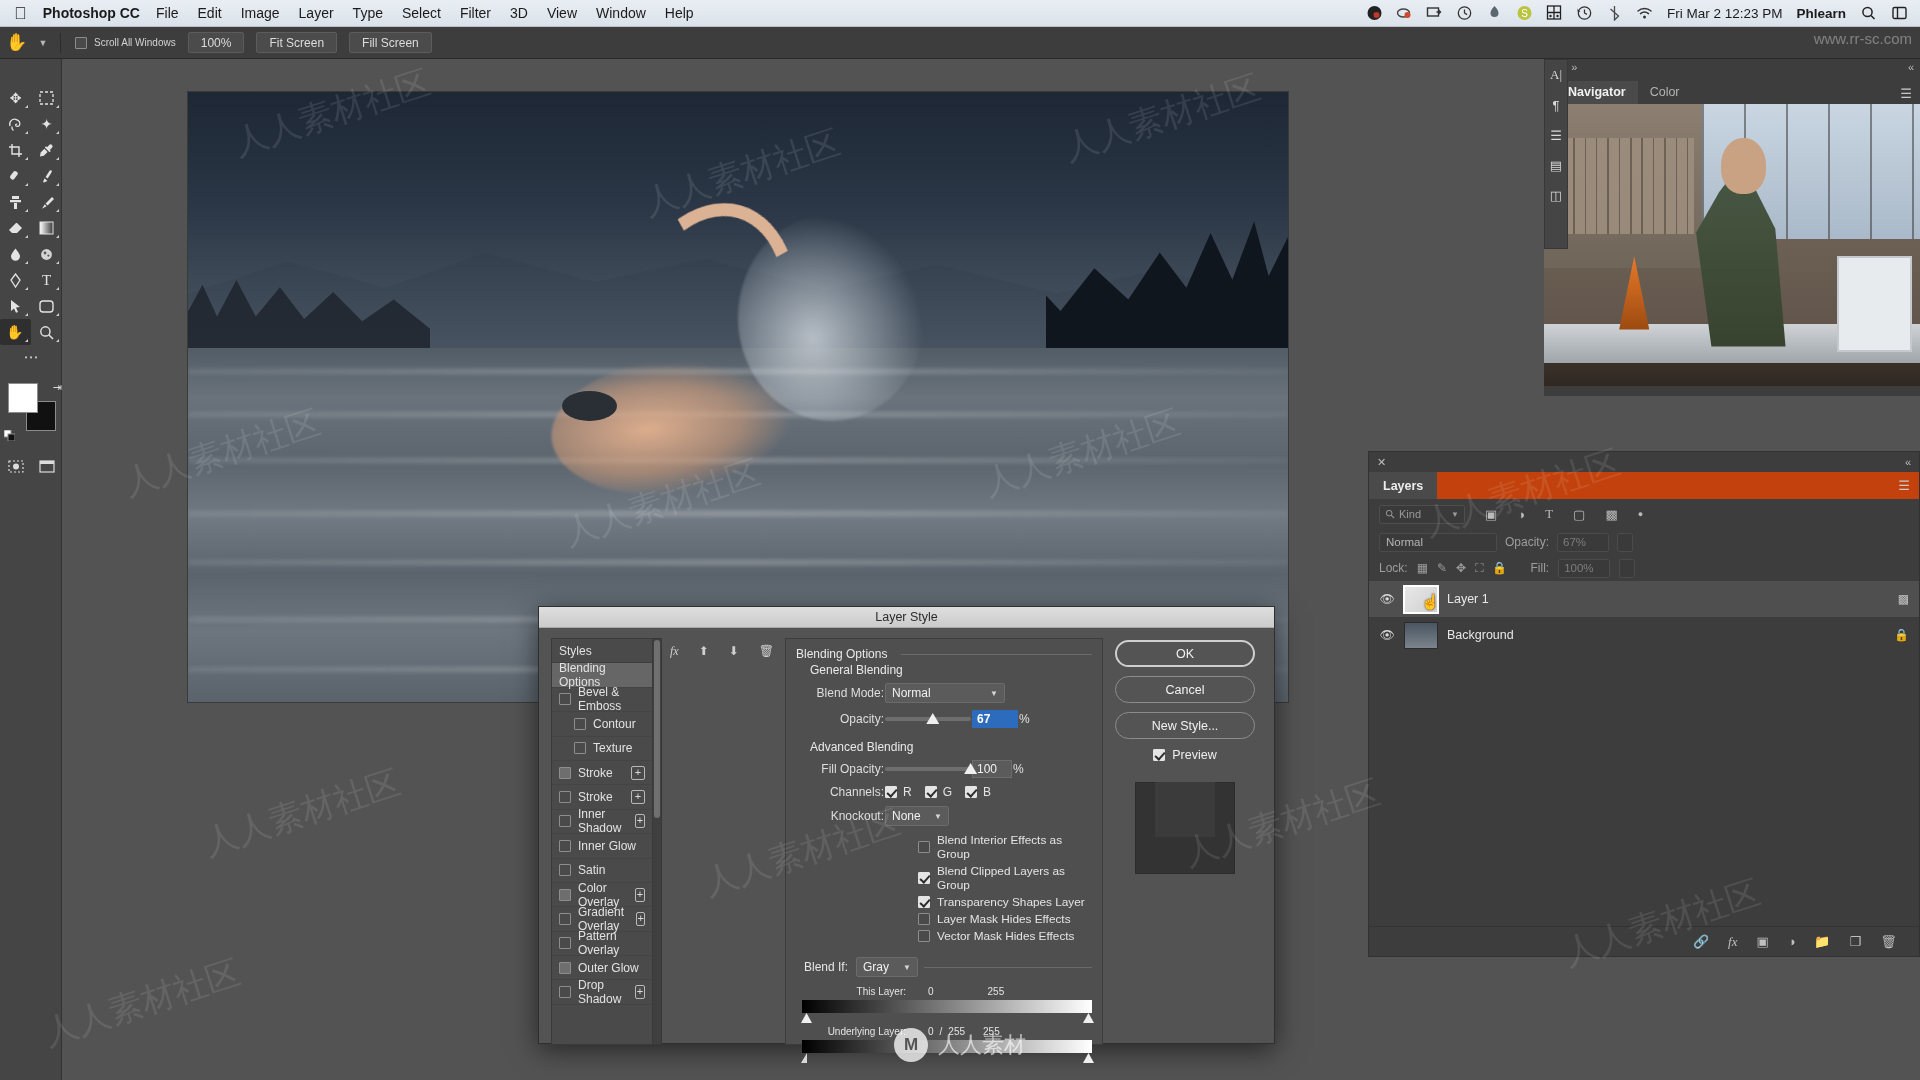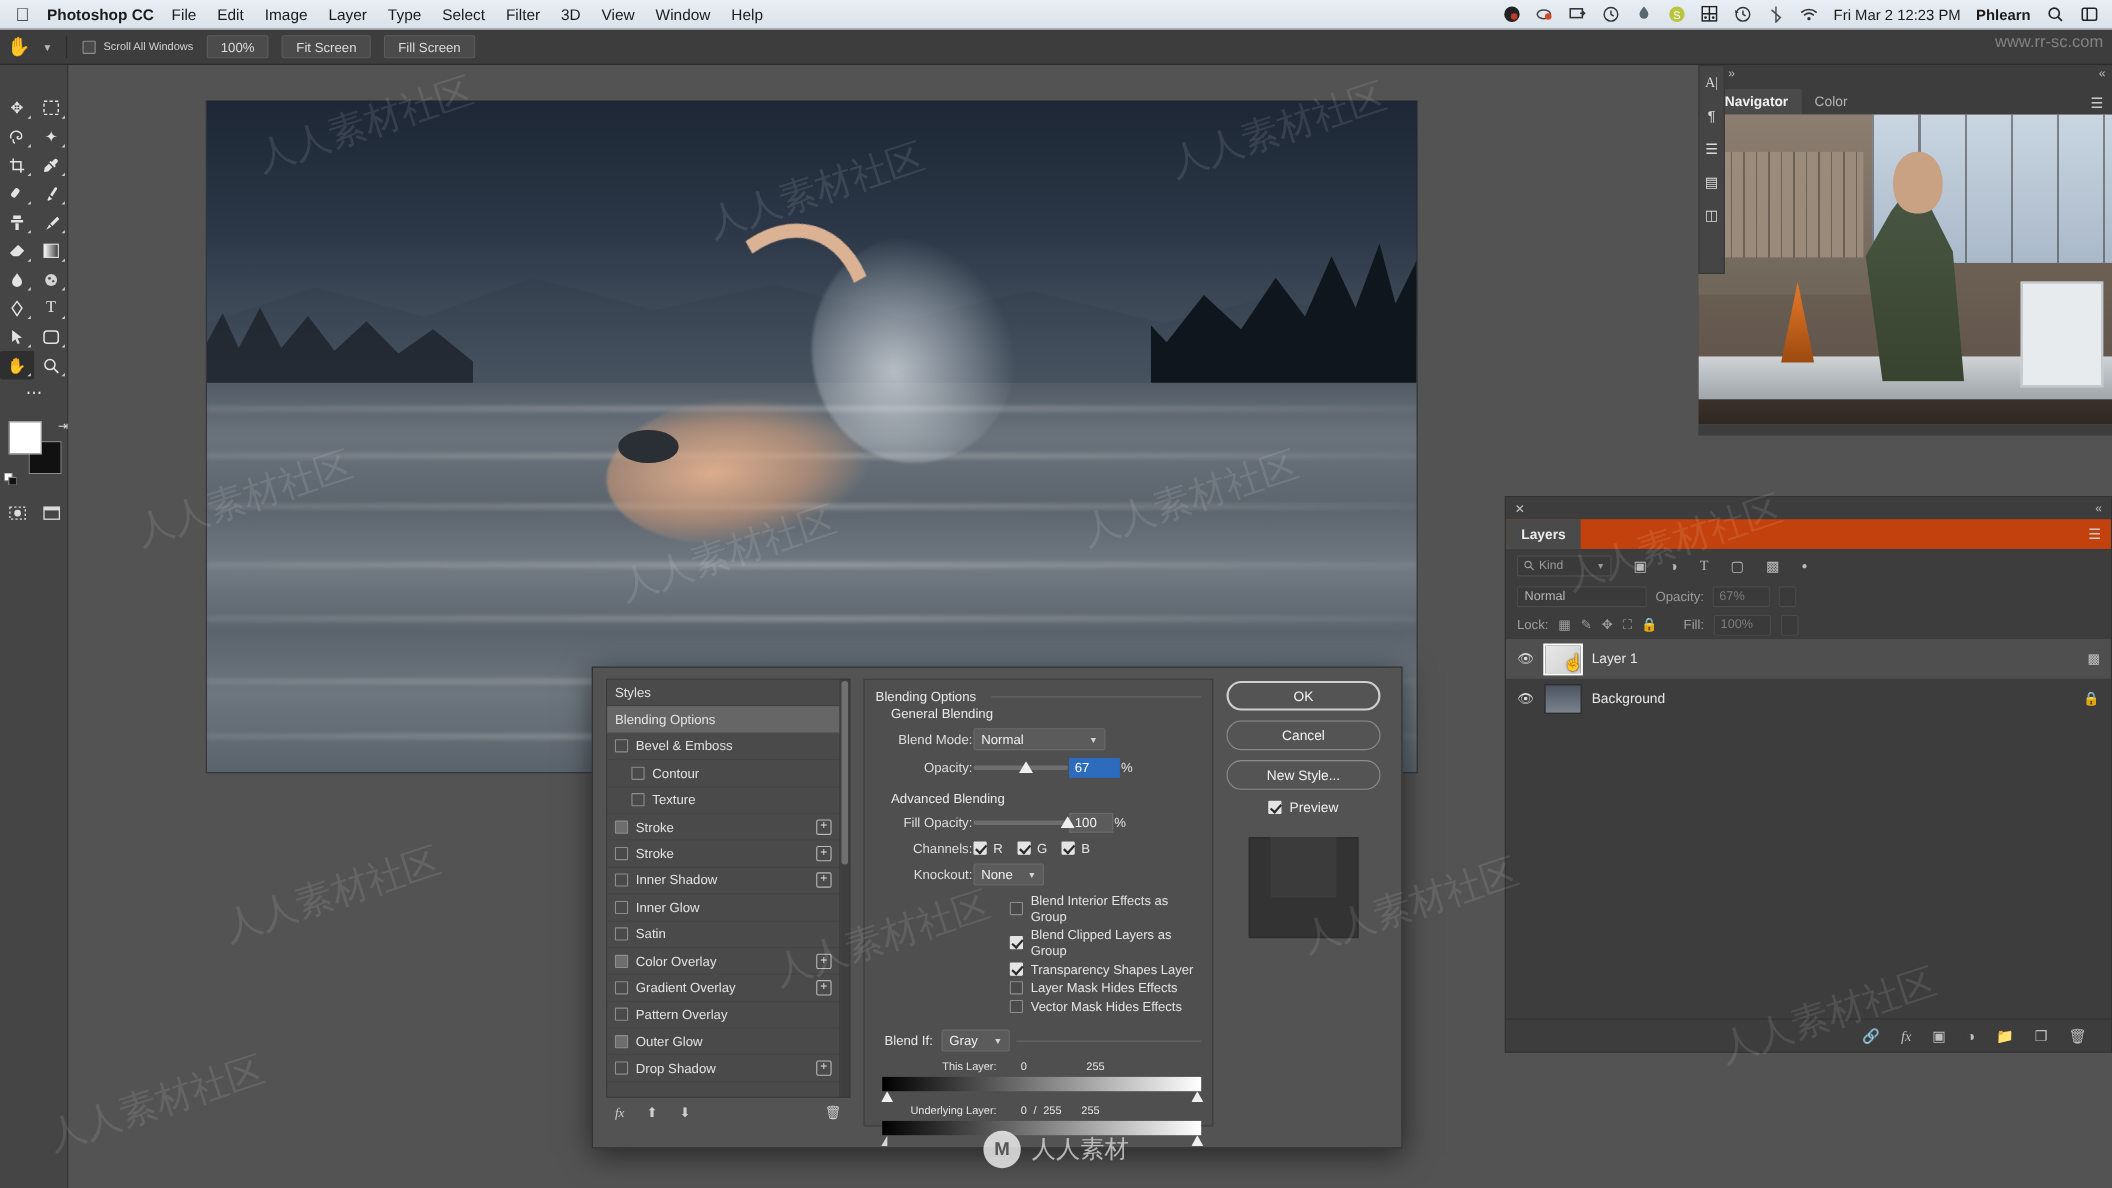--- a/index.html
+++ b/index.html
@@ -198,21 +198,21 @@
     box-shadow:0 6px 26px rgba(0,0,0,.55);
   }
   #ls-title{
     height:21px; background:linear-gradient(#dedede,#cbcbcb);
     border-bottom:1px solid #a9a9a9; color:#2c2c2c;
     display:flex; align-items:center; justify-content:center; font-size:12.5px;
   }
   #ls-body{ display:flex; padding:10px 12px 0 12px; gap:12px; height:417px; }
 
   
-  #ls-styles{ width:222px; display:flex; flex-direction:column; }
+  #ls-styles{ width:222px; display:flex; flex-direction:row; }
   .sl-wrap{ flex:1; display:flex; }
   .sl-list{ flex:1; background:#4a4a4a; border:1px solid #3a3a3a; }
   .sl-scroll{ width:9px; background:#3f3f3f; border:1px solid #383838; border-left:none; position:relative;}
   .sl-thumb{ position:absolute; left:1px; top:1px; width:6px; height:44%; background:#707070; border-radius:3px;}
   .sl-row{
     height:24.4px; display:flex; align-items:center; gap:7px; padding:0 7px;
     border-bottom:1px solid #444; font-size:12px; color:#e2e2e2;
   }
   .sl-row.header{ background:#4a4a4a; border-bottom:1px solid #3f3f3f;}
   .sl-row.sel{ background:#666; }
@@ -235,21 +235,21 @@
     height:20px; background:#5b5b5b; border:1px solid #6b6b6b; border-radius:2px;
     display:flex; align-items:center; padding:0 6px; color:#f0f0f0; font-size:12px; gap:8px;
   }
   .psel .cv{ margin-left:auto; font-size:8px; color:#d6d6d6;}
   .slider{ position:relative; height:14px; flex:1; display:flex; align-items:center; }
   .strack{ width:100%; height:4px; background:#6e6e6e; border-radius:2px; }
   .sknob{ position:absolute; top:1px; width:13px; height:11px; background:#efefef;
           clip-path:polygon(50% 0,100% 100%,0 100%); }
   .numbox{ width:40px; height:18px; background:#5b5b5b; border:1px solid #6b6b6b;
            display:flex; align-items:center; padding:0 4px; font-size:12px; color:#f1f1f1;}
-  .numbox.hl{ background:#2d6bbd; border-color:#2d6bbd; color:#fff; width:46px;}
+  .numbox.hl{ background:#2d6bbd; border-color:#2d6bbd; color:#fff; width:46px;font-weight:bold;}
   .pct{ color:#e0e0e0; font-size:12px; }
   .cbrow{ display:flex; align-items:center; gap:7px; margin:3px 0 3px 122px; font-size:11.8px; color:#e4e4e4;}
   .chanrow{ display:flex; align-items:center; gap:6px; font-size:12px; color:#e4e4e4;}
 
   .blendif{ margin-top:14px; }
   .bi-head{ display:flex; align-items:center; gap:8px; position:relative; }
   .bi-rule{ position:absolute; left:128px; right:0; top:50%; height:1px; background:#6a6a6a;}
   .bi-label{ font-size:12px; color:#e6e6e6; margin-left:8px; }
   .ramprow{ margin-top:9px; padding-left:6px; }
   .ramplabels{ display:flex; font-size:10px; color:#e4e4e4; margin-bottom:3px; }
@@ -613,20 +613,21 @@
       <span style="font-family:'Liberation Serif',serif;font-style:italic;">fx</span>
       <span>▣</span>
       <span>◑</span>
       <span>📁</span>
       <span>❐</span>
       <span>🗑</span>
     </div>
   </div>
 
   <div id="layerstyle">
+    <div id="ls-title">Layer Style</div>
     <div id="ls-body">
 
       <div id="ls-styles">
         <div class="sl-wrap">
           <div class="sl-list">
             <div class="sl-row header">Styles</div>
             <div class="sl-row sel">
               <span>Blending Options</span>
             </div>
             <div class="sl-row">

